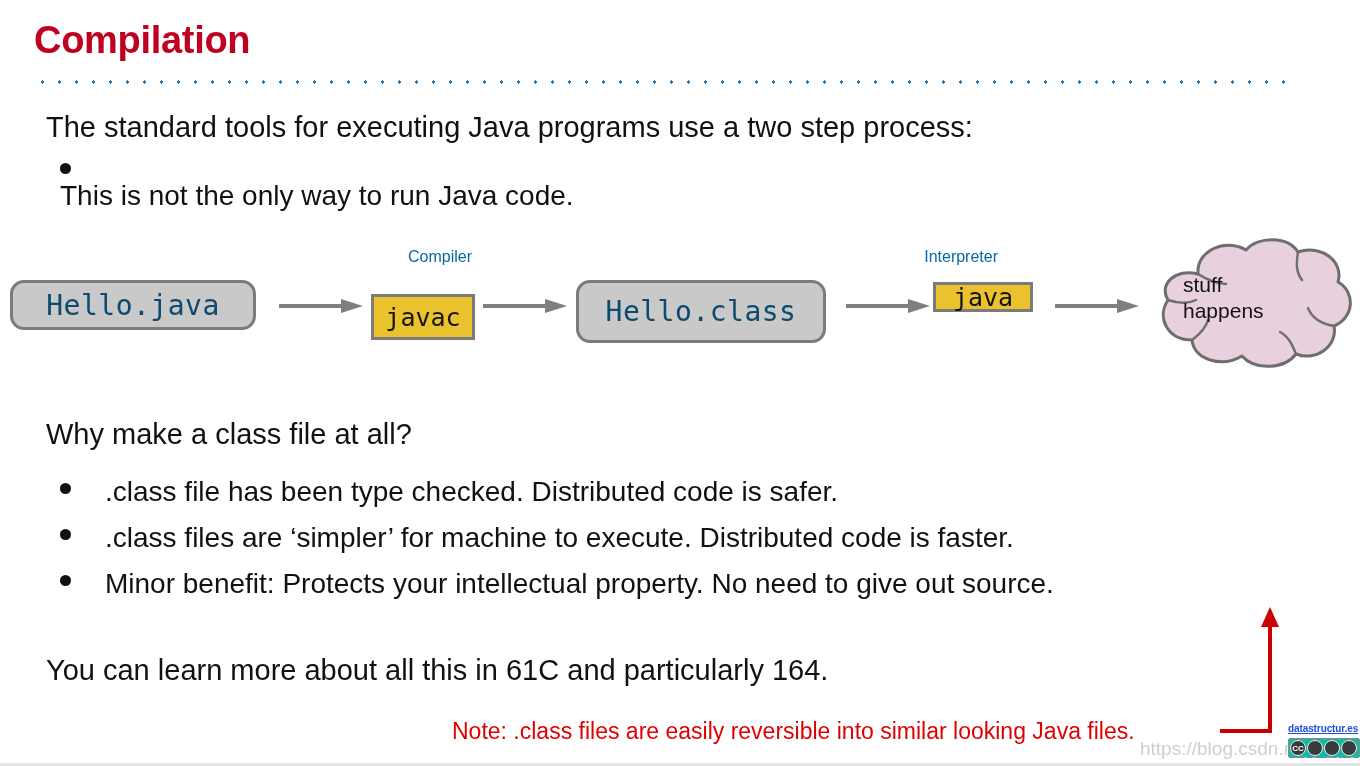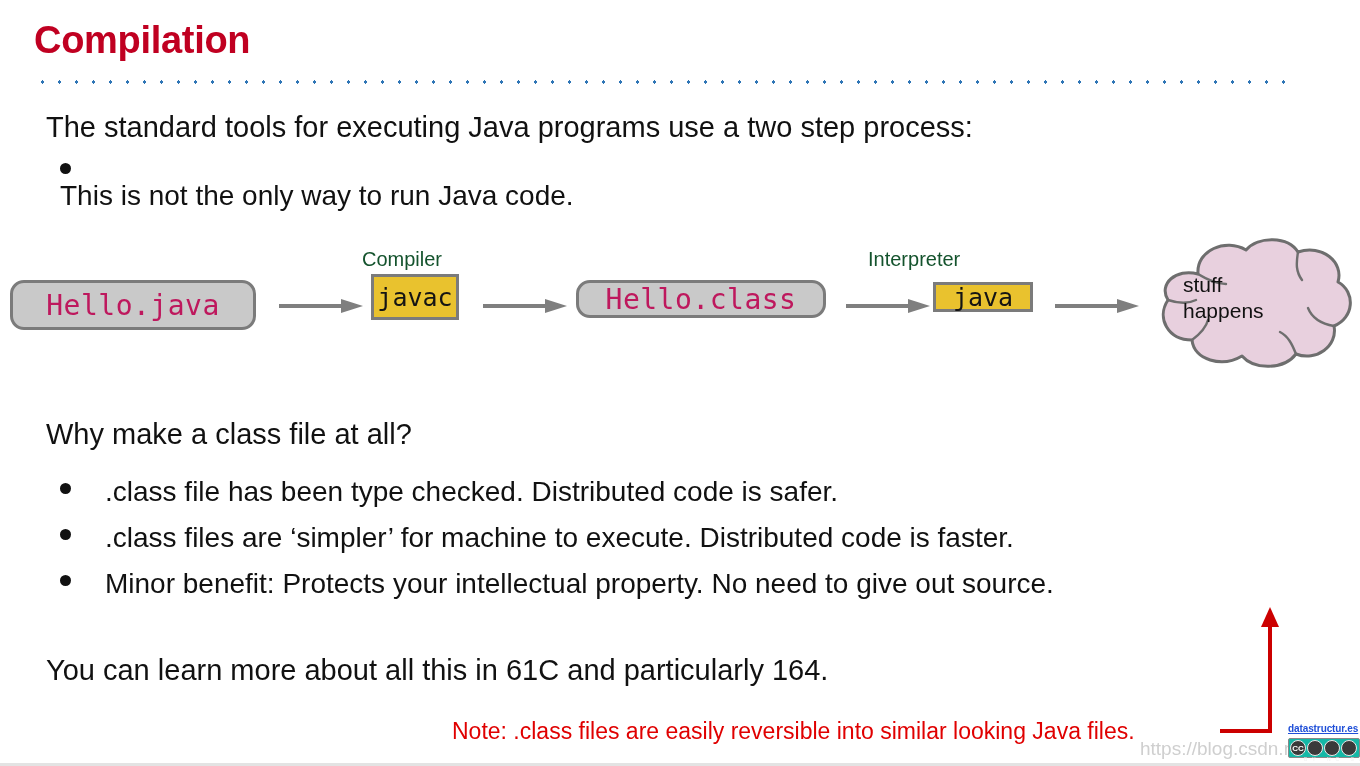--- a/index.html
+++ b/index.html
@@ -107,48 +107,48 @@
   .gbox {
     position: absolute;
     background: #c9c9c9;
     border: 3px solid #7b7b7b;
     border-radius: 14px;
     display: flex;
     align-items: center;
     justify-content: center;
     font-family: "DejaVu Sans Mono", "Liberation Mono", monospace;
     font-size: 28px;
-    color: #be185d;
+    color: #0c4a6e;
     letter-spacing: 0.5px;
     box-sizing: border-box;
   }
   #box-source { left: 10px;  top: 50px; width: 246px; height: 50px; }
-  #box-class  { left: 576px; top: 50px; width: 250px; height: 38px; }
+  #box-class  { left: 576px; top: 50px; width: 250px; height: 63px; }
 
   .ybox {
     position: absolute;
     background: #e9c22e;
     border: 3px solid #7b7b7b;
     display: flex;
     align-items: center;
     justify-content: center;
     font-family: "DejaVu Sans Mono", "Liberation Mono", monospace;
     font-size: 25px;
     color: #141414;
     box-sizing: border-box;
   }
-  #box-javac { left: 371px; top: 44px; width: 88px; height: 46px; }
+  #box-javac { left: 371px; top: 64px; width: 104px; height: 46px; }
   #box-java  { left: 933px; top: 52px; width: 100px; height: 30px; }
 
   .toollabel {
     position: absolute;
-    font-size: 20px;
-    color: #14532d;
-    white-space: nowrap;
-    text-align: left;
+    font-size: 16px;
+    color: #0369a1;
+    white-space: nowrap;
+    text-align: right;
   }
   #label-compiler    { left: 362px; top: 18px; width: 110px; }
   #label-interpreter { left: 868px; top: 18px; width: 130px; }
 
   .arrow {
     position: absolute;
     top: 68px;
     height: 16px;
   }
   .arrow svg { display: block; }

